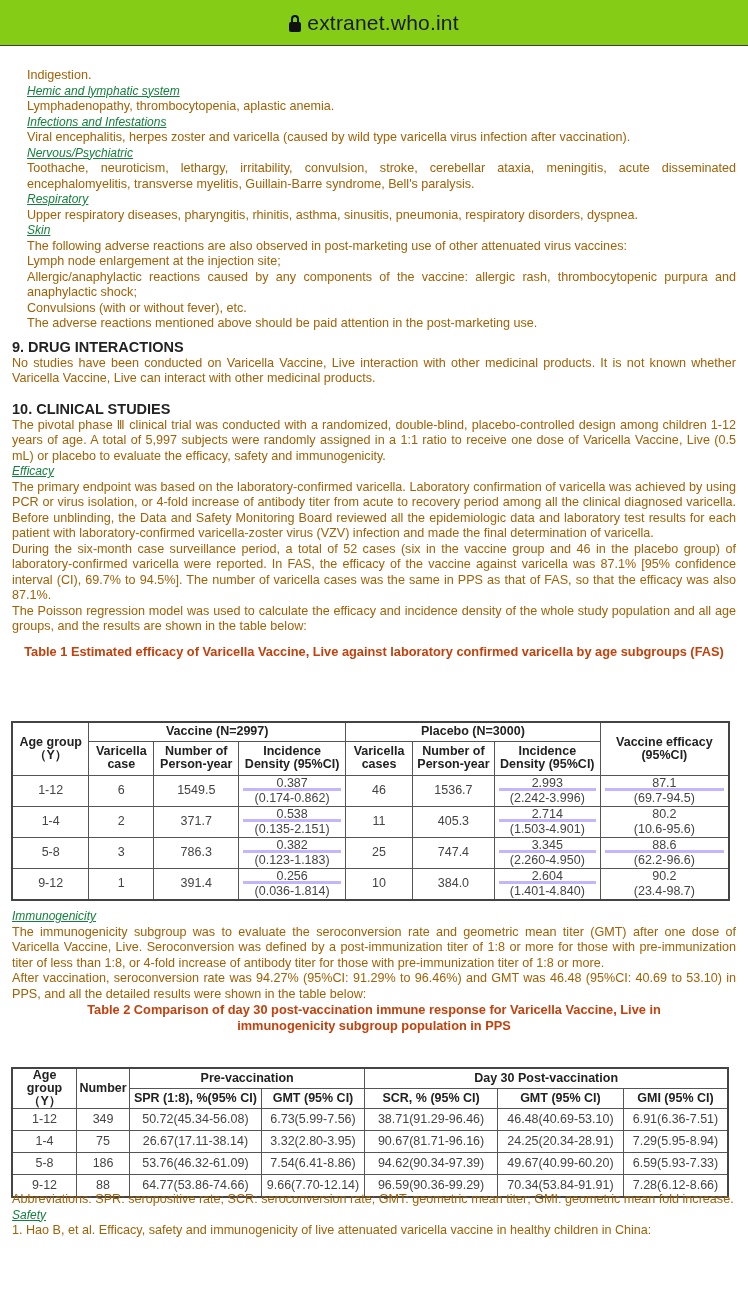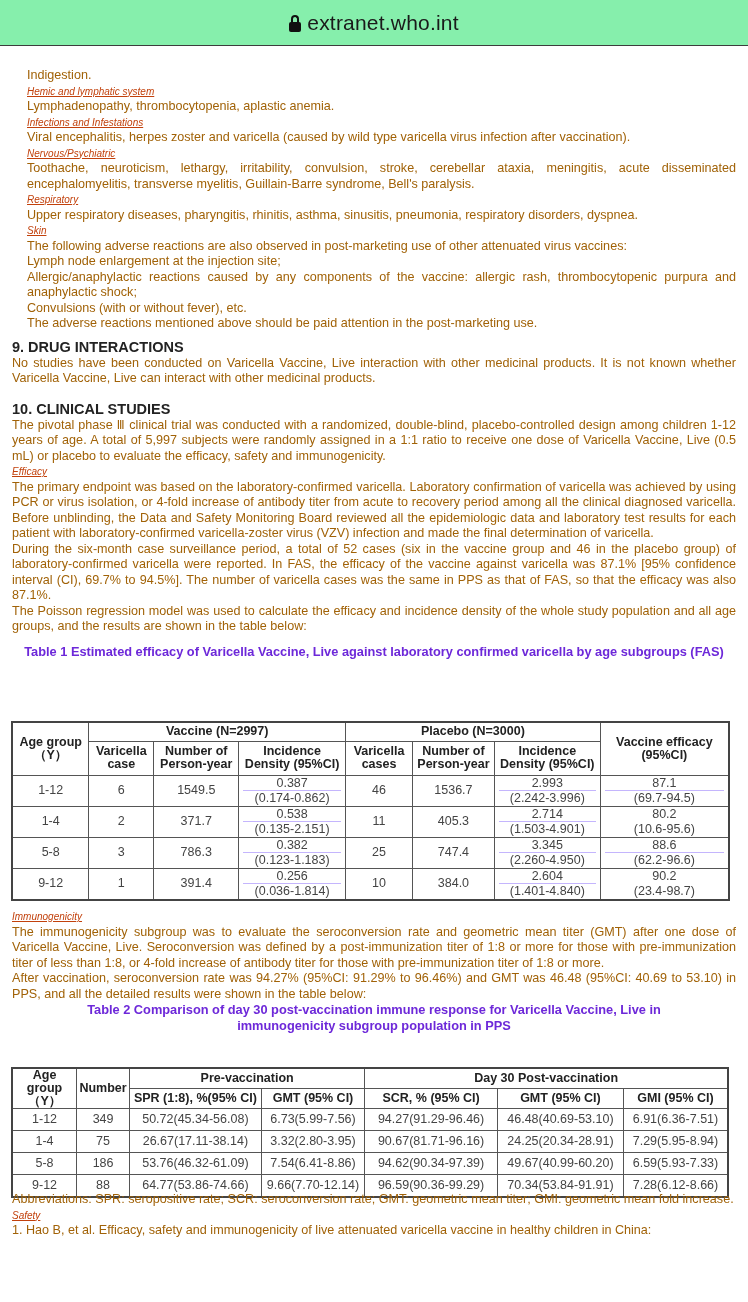--- a/index.html
+++ b/index.html
@@ -1,21 +1,21 @@
 <!DOCTYPE html>
 <html><head>
 <meta charset="utf-8">
 <style>
   * { box-sizing: border-box; margin: 0; padding: 0; }
   html, body { width: 748px; height: 1302px; overflow: hidden; background: #ffffff; }
   body { font-family: "Liberation Sans", "DejaVu Sans", sans-serif; color: #3a3a3a; }
 
   .addr-bar {
     position: absolute; left: 0; top: 0; width: 748px; height: 46px;
-    background: #86efac; border-bottom: 1px solid #3c3c3c;
+    background: #84cc16; border-bottom: 1px solid #3c3c3c;
     display: flex; align-items: center; justify-content: center;
   }
   .addr-inner { display: flex; align-items: center; gap: 6px; }
   .lock-icon { width: 12px; height: 18px; position: relative; margin-top: 2px; }
   .lock-icon .shackle {
     position: absolute; left: 2px; top: 0; width: 8px; height: 9px;
     border: 2px solid #111; border-bottom: none; border-radius: 4px 4px 0 0;
   }
   .lock-icon .body {
     position: absolute; left: 0; top: 7px; width: 12px; height: 10px;
@@ -25,42 +25,42 @@
 
   .page { position: absolute; left: 0; top: 46px; width: 748px; }
   .content { padding: 0 12px 0 12px; }
 
   .p {
     font-size: 12.6px; line-height: 15.5px; color: #a16207;
     text-align: justify; font-stretch: condensed;
   }
   .indent { padding-left: 15px; }
   .sub {
-    font-size: 10px; line-height: 15.5px; font-style: italic; text-decoration: underline;
-    color: #c2410c;
+    font-size: 12px; line-height: 15.5px; font-style: italic; text-decoration: underline;
+    color: #15803d;
   }
   .h2 { font-size: 14.5px; font-weight: bold; color: #222; line-height: 18px; margin-top: 6px; }
   .h2.gap { margin-top: 13px; }
   .caption {
-    font-size: 12.8px; font-weight: bold; color: #6d28d9; text-align: center; line-height: 16px;
+    font-size: 12.8px; font-weight: bold; color: #c2410c; text-align: center; line-height: 16px;
   }
 
   table { border-collapse: collapse; }
   .t1 { position: absolute; left: 11px; top: 675px; width: 719px; border: 2px solid #444; }
   .t2 { position: absolute; left: 11px; top: 1021px; width: 718px; border: 2px solid #444; }
   .t1 td, .t1 th, .t2 td, .t2 th {
     border: 1px solid #555; text-align: center; font-size: 12.5px; color: #444;
     padding: 0 2px; line-height: 13px;
   }
   .t1 th, .t2 th { font-weight: bold; color: #222; font-size: 12.5px; }
   .t1 .hrow1 th { height: 19px; }
   .t1 .hrow2 th { height: 34px; line-height: 13px; }
   .t1 td.plain { height: 31px; }
   .ci-cell { padding: 0 !important; }
-  .ci-top { display: block; border-bottom: 1px solid #c4b5fd; margin: 0 4px; line-height: 14px; height: 15px; }
+  .ci-top { display: block; border-bottom: 3px solid #c4b5fd; margin: 0 4px; line-height: 14px; height: 15px; }
   .ci-bot { display: block; line-height: 14px; height: 15px; }
   .t2 .hrow1 th { height: 19px; }
   .t2 .hrow2 th { height: 19px; }
   .t2 td { height: 22px; font-size: 12.5px; }
 
   .after-t1 { position: absolute; left: 12px; top: 863px; width: 724px; }
   .before-t1 { position: absolute; left: 0; top: 0; width: 748px; }
   .after-t2 { position: absolute; left: 12px; top: 1146px; width: 724px; }
 </style>
 </head>
@@ -227,21 +227,21 @@
       <th style="width:106px;">GMT (95% CI)</th>
       <th style="width:136px;">SCR, % (95% CI)</th>
       <th style="width:129px;">GMT (95% CI)</th>
       <th style="width:107px;">GMI (95% CI)</th>
     </tr>
     <tr>
       <td>1-12</td>
       <td>349</td>
       <td>50.72(45.34-56.08)</td>
       <td>6.73(5.99-7.56)</td>
-      <td>94.27(91.29-96.46)</td>
+      <td>38.71(91.29-96.46)</td>
       <td>46.48(40.69-53.10)</td>
       <td>6.91(6.36-7.51)</td>
     </tr>
     <tr>
       <td>1-4</td>
       <td>75</td>
       <td>26.67(17.11-38.14)</td>
       <td>3.32(2.80-3.95)</td>
       <td>90.67(81.71-96.16)</td>
       <td>24.25(20.34-28.91)</td>

